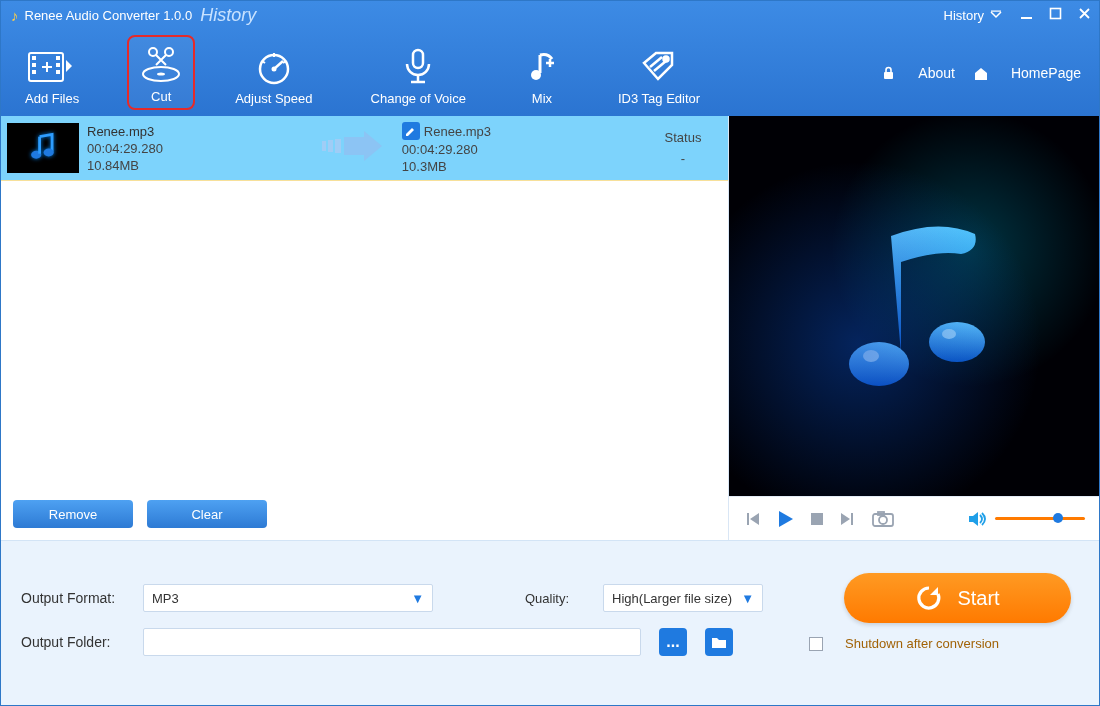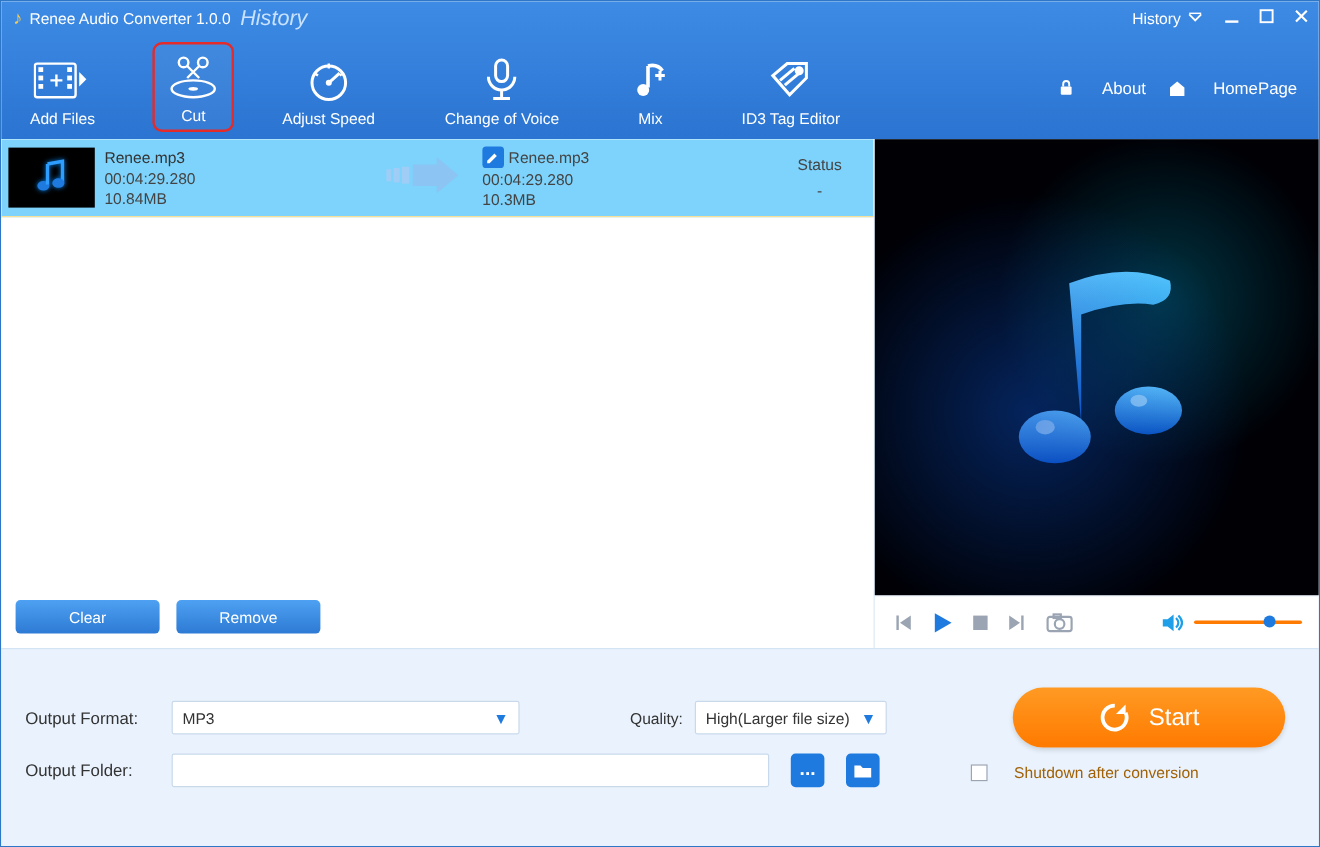--- a/index.html
+++ b/index.html
@@ -46,21 +46,21 @@
   .pctrl .play svg path{fill:#1f7ae0;}
   .vol{display:flex;align-items:center;gap:8px;margin-left:auto;}
   .vslider{width:90px;height:3px;background:#ff7a00;position:relative;border-radius:2px;}
   .vslider .thumb2{position:absolute;top:-4px;left:58px;width:10px;height:10px;border-radius:50%;background:#1f7ae0;}
   
   .bottom{height:165px;background:#eaf3fd;border-top:1px solid #d3e4f6;position:relative;padding:40px 20px 0;}
   .fld{display:flex;align-items:center;gap:12px;height:34px;margin-bottom:10px;}
   .fld .lbl{width:110px;font-size:14px;color:#333;}
   .combo{height:28px;border:1px solid #c9d9ec;background:#fff;border-radius:2px;display:flex;align-items:center;padding:0 8px;font-size:13px;color:#333;position:relative;cursor:pointer;}
   .combo.wide{width:290px;}
-  .combo.med{width:160px;}
+  .combo.med{width:160px;margin-left:24px;}
   .combo .car{position:absolute;right:8px;color:#1f7ae0;}
   .input{height:28px;border:1px solid #c9d9ec;background:#fff;border-radius:2px;width:498px;}
   .sq{width:28px;height:28px;border-radius:4px;background:#1f7ae0;color:#fff;display:flex;align-items:center;justify-content:center;cursor:pointer;margin-left:6px;font-weight:700;}
   .start{position:absolute;right:28px;top:32px;width:227px;height:50px;border-radius:26px;background:linear-gradient(#ff9a23,#ff7a00);display:flex;align-items:center;justify-content:center;gap:14px;color:#fff;font-size:20px;font-weight:500;cursor:pointer;box-shadow:0 2px 4px rgba(0,0,0,.15);}
   .start svg{display:block;}
   .shut{position:absolute;right:100px;top:95px;display:flex;align-items:center;gap:22px;font-size:13px;color:#a16207;}
   .chk{width:14px;height:14px;border:1px solid #9aa4b2;background:#fff;}
   .qwrap{display:flex;align-items:center;gap:10px;margin-left:80px;}
   
   .note-sm svg{filter:drop-shadow(0 0 2px rgba(0,140,255,.9));}
@@ -253,24 +253,24 @@
           <span>10.3MB</span>
         </div>
         <div class="status-h">
           <div>Status</div>
           <div style="margin-top:6px;">-</div>
         </div>
       </div>
     </div>
     <div class="btns">
       <div class="pill">
+          <span>Remove</span>
+        </div>
+      <div class="pill">
           <span>Clear</span>
-        </div>
-      <div class="pill">
-          <span>Remove</span>
         </div>
     </div>
   </div>
 
   <div class="prev">
     <div class="video">
       <div class="glow"></div>
       <svg width="170" height="200" viewBox="0 0 170 200">
         <defs>
             <linearGradient id="g" x1="0" y1="0" x2="0" y2="1">

